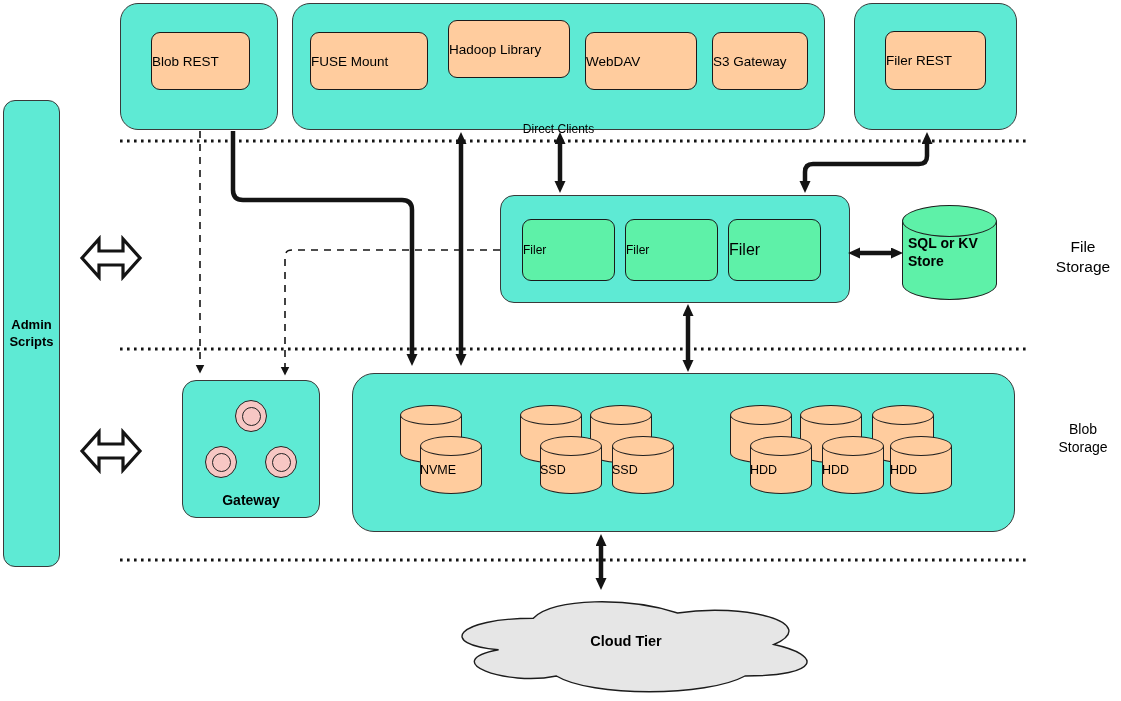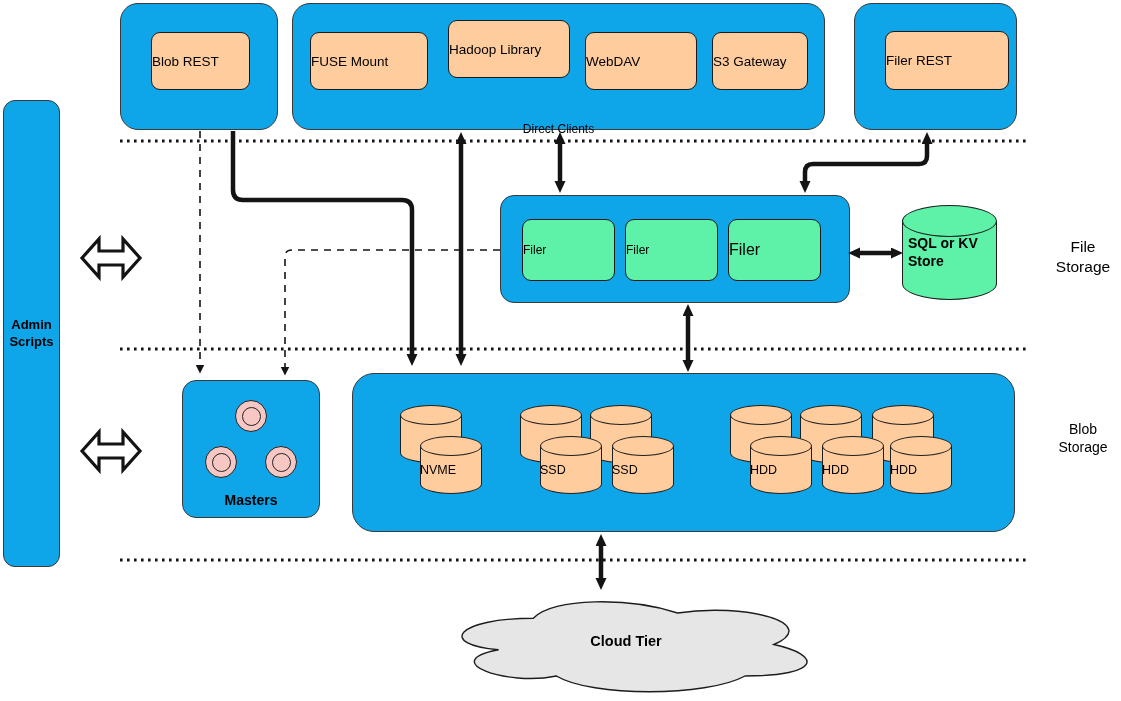--- a/index.html
+++ b/index.html
@@ -1,18 +1,18 @@
 <!DOCTYPE html>
 <html><head>
 <meta charset="utf-8">
 <style>
   html,body{margin:0;padding:0;background:#ffffff;font-family:"Liberation Sans",sans-serif;color:#000;}
   #canvas{position:relative;width:1121px;height:701px;background:#fff;overflow:hidden;}
   .abs{position:absolute;box-sizing:border-box;}
-  .gray{background:#0ea5e9;border:1.4px solid #3a3a3a;}
+  .gray{background:#5eead4;border:1.4px solid #3a3a3a;}
   .r18{border-radius:18px;}
   .r16{border-radius:14px;}
   .r22{border-radius:22px;}
   .r12{border-radius:12px;}
   .node{position:absolute;box-sizing:border-box;display:flex;align-items:center;justify-content:flex-start;
         font-size:13.5px;text-align:center;border:1.4px solid #1a1a1a;border-radius:9px;}
   .orange{background:#ffcc9e;}
   .greenfill{background:#5ef1a8;}
   .f-small{font-size:12px;}
   .f-big{font-size:16px;}
@@ -67,21 +67,21 @@
   </div>
   <div class="node orange" style="left:448px;top:20px;width:122px;height:58px">
     <span>Hadoop Library</span>
   </div>
   <div class="node orange" style="left:585px;top:32px;width:112px;height:58px">
     <span>WebDAV</span>
   </div>
   <div class="node orange" style="left:712px;top:32px;width:96px;height:58px">
     <span>S3 Gateway</span>
   </div>
-  <div class="node orange" style="left:885px;top:31px;width:124px;height:59px">
+  <div class="node orange" style="left:885px;top:31px;width:101px;height:59px">
     <span>Filer REST</span>
   </div>
   <div class="lab" style="left:292px;top:122px;width:533px;font-size:12px">Direct Clients</div>
 
   <div class="node greenfill f-small" style="left:522px;top:219px;width:93px;height:62px">
     <span>Filer</span>
   </div>
   <div class="node greenfill f-small" style="left:625px;top:219px;width:93px;height:62px">
     <span>Filer</span>
   </div>
@@ -92,21 +92,21 @@
   <div class="cyl lg green" style="left:902px;top:205px">
     <div class="bo"></div>
       <div class="bd"></div>
       <div class="tp"></div>
     <span>SQL or KV Store</span>
   </div>
 
   <div class="mc" style="left:235px;top:400px"></div>
   <div class="mc" style="left:205px;top:446px"></div>
   <div class="mc" style="left:265px;top:446px"></div>
-  <div class="lab bold" style="left:182px;top:491px;width:138px;font-size:14px">Masters</div>
+  <div class="lab bold" style="left:182px;top:491px;width:138px;font-size:14px">Gateway</div>
 
   <div class="cyl" style="left:400px;top:405px">
     <div class="bo"></div>
       <div class="bd"></div>
       <div class="tp"></div>
   </div>
   <div class="cyl" style="left:420px;top:436px">
     <div class="bo"></div>
       <div class="bd"></div>
       <div class="tp"></div>

